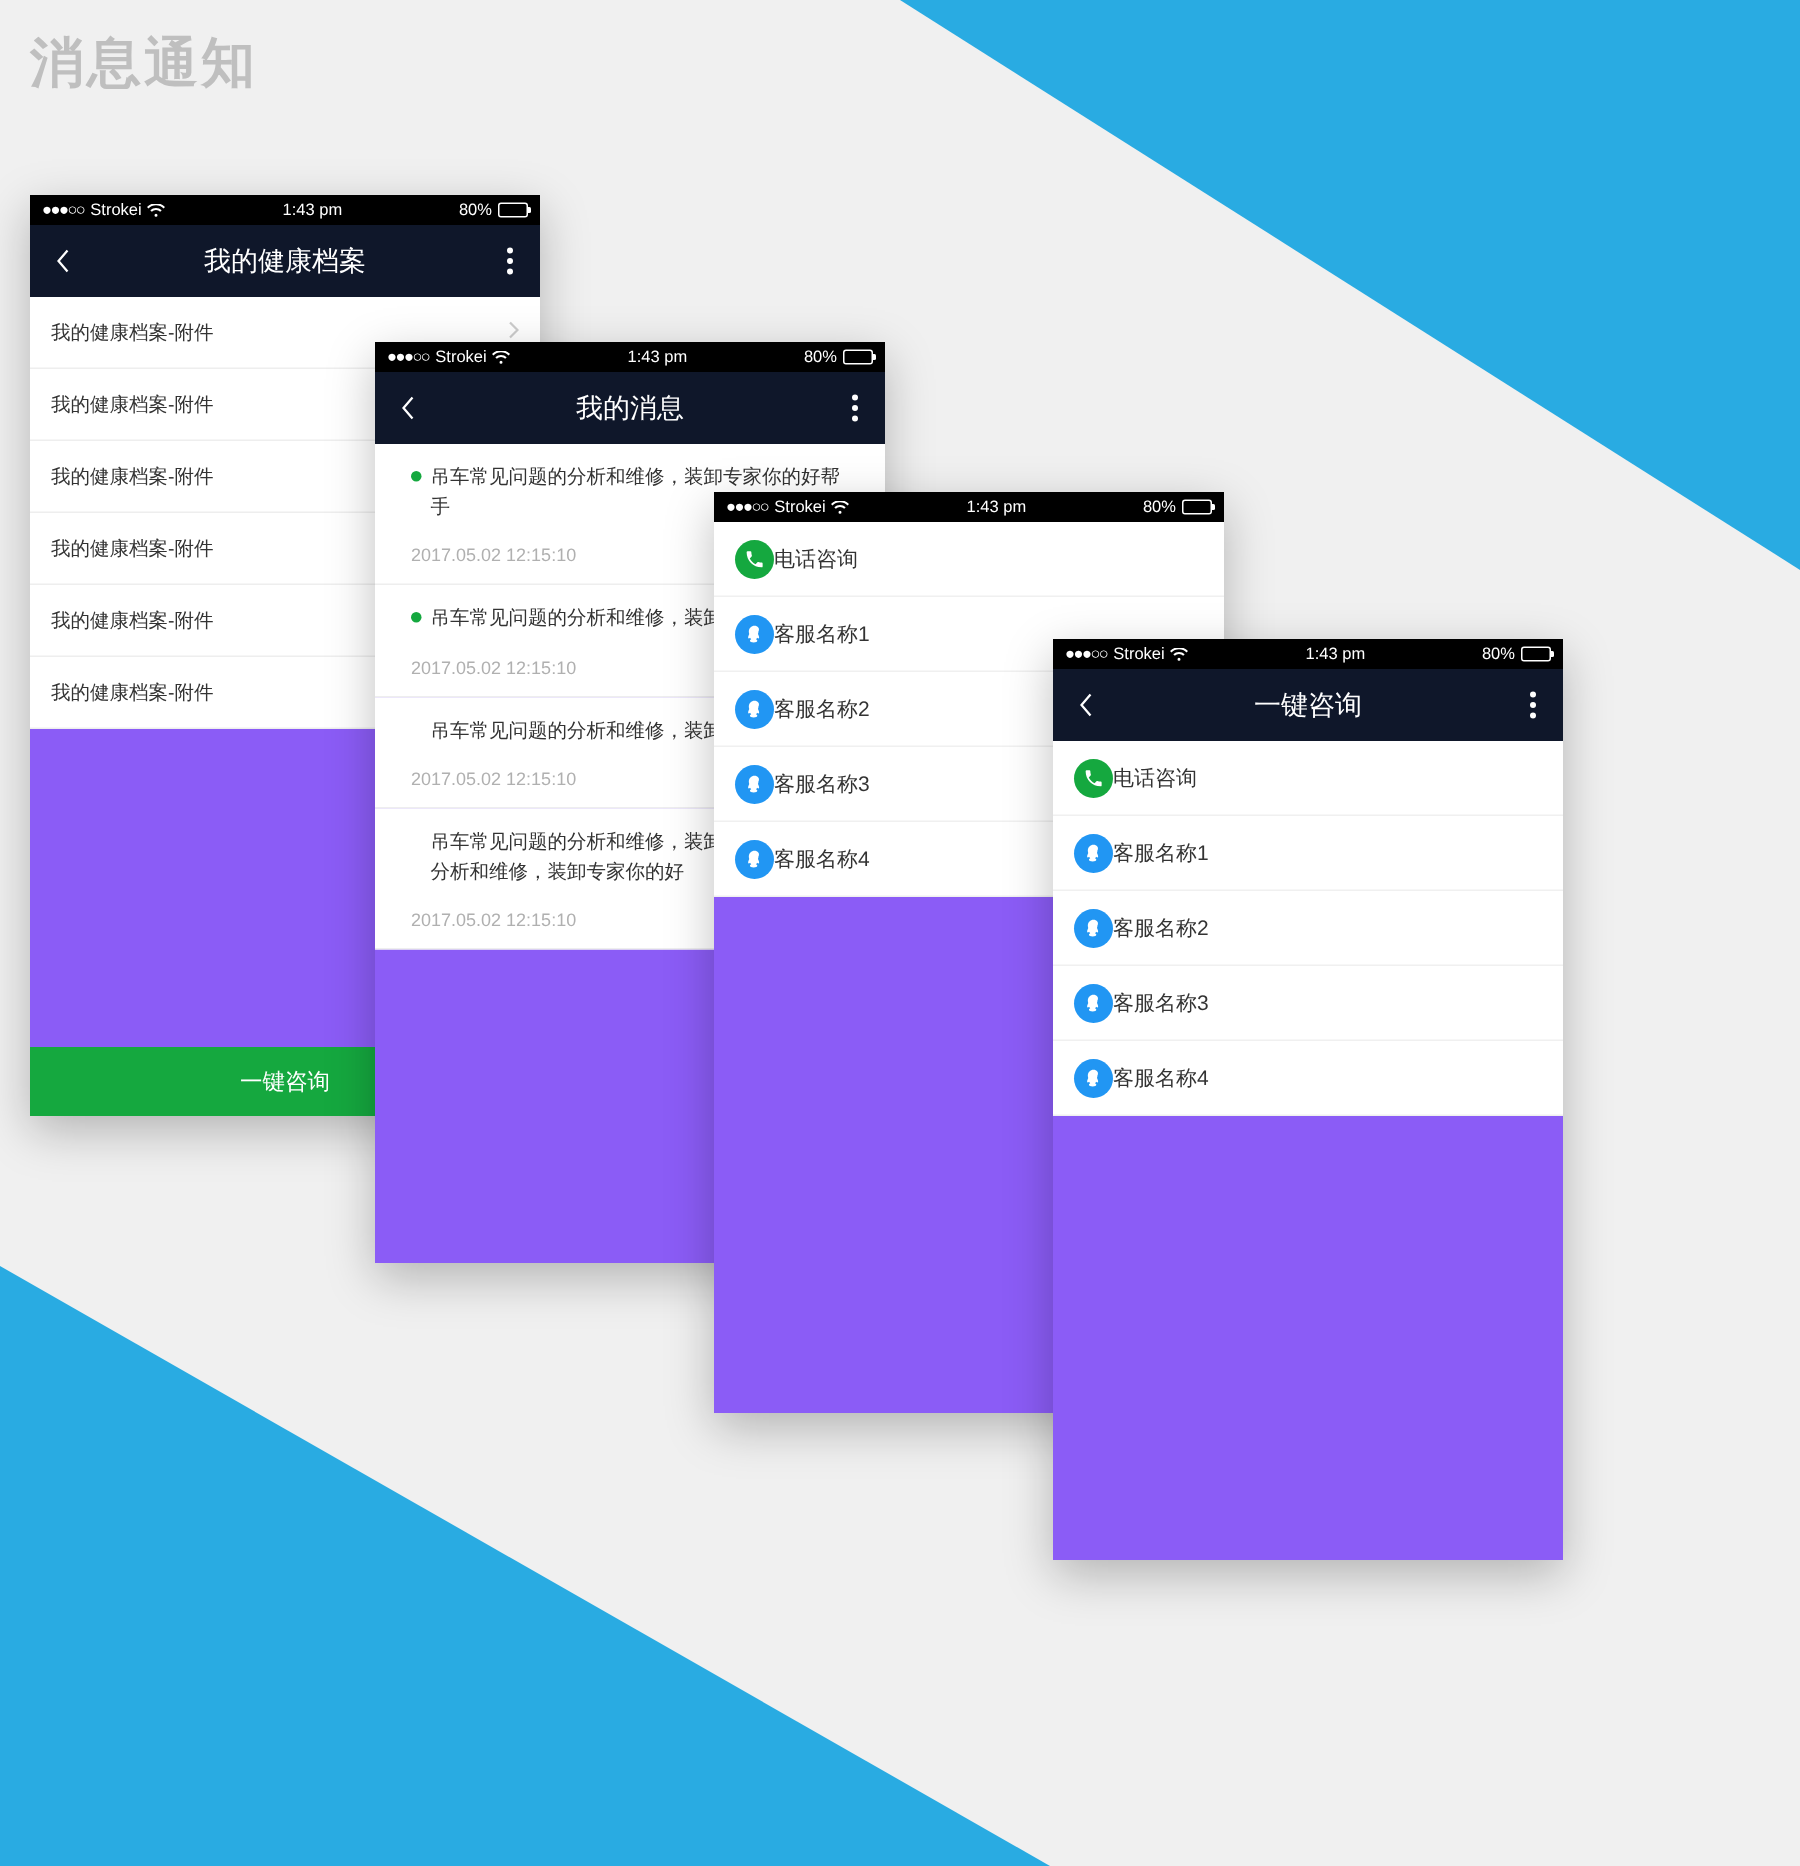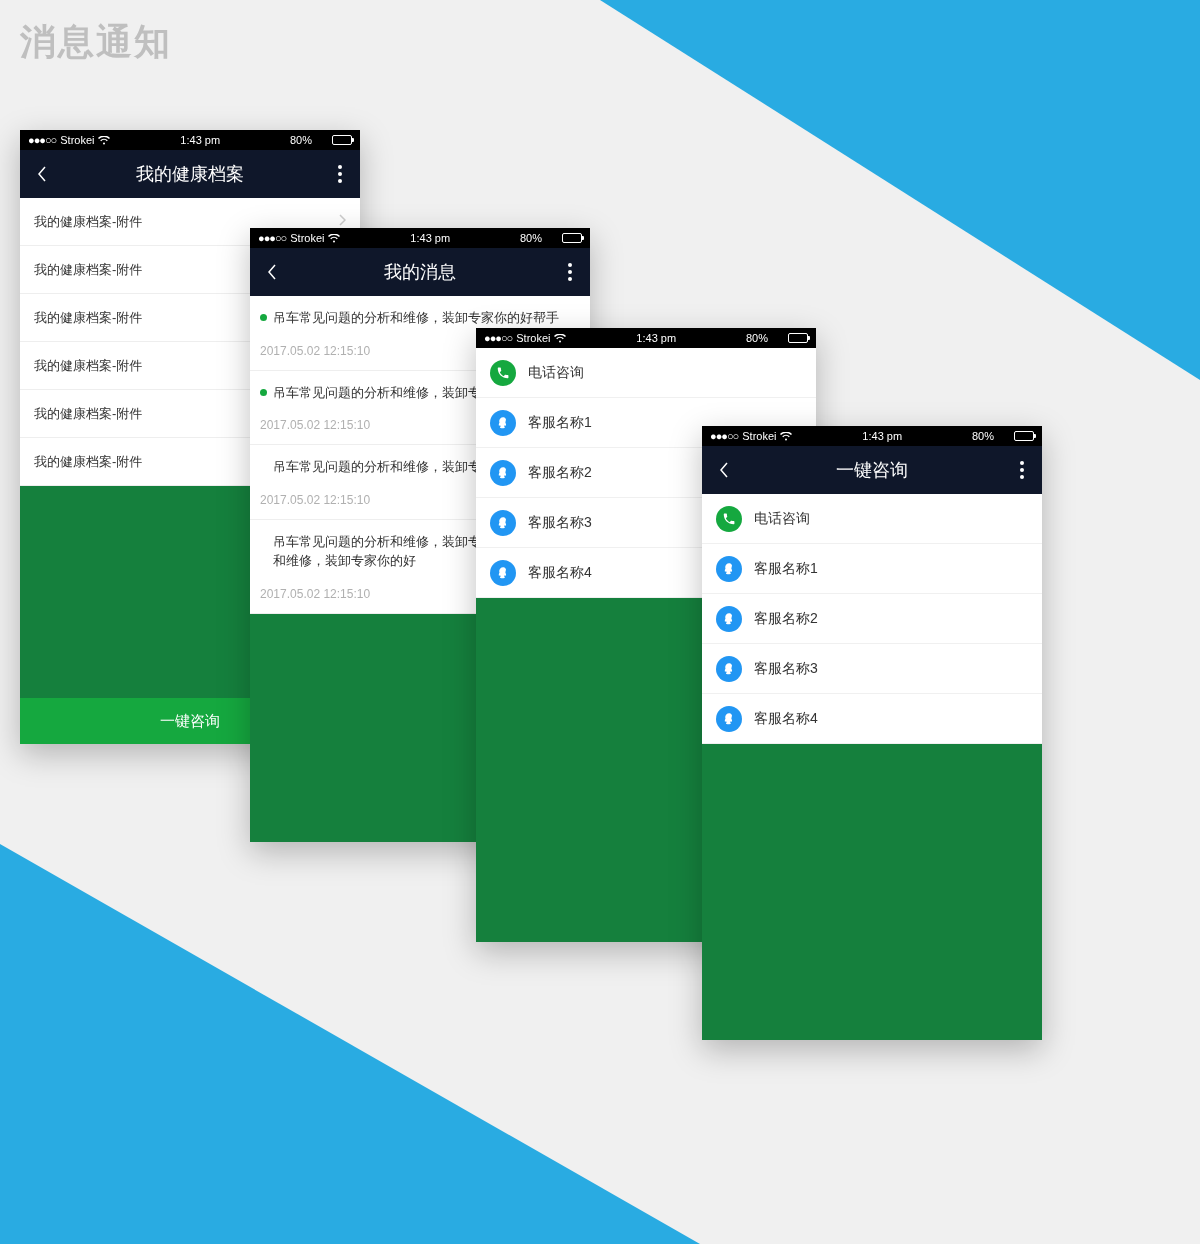--- a/index.html
+++ b/index.html
@@ -51,21 +51,21 @@
     height: 20px;
     background: #000;
     color: #fff;
     font-size: 11px;
     display: flex;
     align-items: center;
     padding: 0 8px;
     justify-content: space-between;
   }
   .status-left { display:flex; align-items:center; gap:4px; }
-  .status-right { display:flex; align-items:center; gap:20px; }
+  .status-right { display:flex; align-items:center; gap:4px; }
   .dots { letter-spacing: -1px; }
   .wifi-icon svg { display:block; }
   .battery {
     width: 20px; height: 10px;
     border: 1px solid #fff;
     border-radius: 2px;
     position: relative;
   }
   .battery::after {
     content:"";
@@ -99,21 +99,21 @@
     pointer-events:none;
   }
   .nav-more {
     position:absolute; right:12px; top:0; bottom:0;
     display:flex; flex-direction:column; justify-content:center; gap:3px;
     cursor:pointer;
     padding: 0 6px;
   }
   .nav-more span { width:4px; height:4px; background:#fff; border-radius:50%; }
 
-  .body { flex:1; background:#15803d; overflow:hidden; position:relative; }
+  .body { flex:1; background:#8b5cf6; overflow:hidden; position:relative; }
 
   
   .list-row {
     background:#fff;
     height:48px;
     display:flex;
     align-items:center;
     padding: 0 14px;
     font-size: 13px;
     color:#333;
@@ -129,21 +129,21 @@
     display:flex;
     align-items:center;
     justify-content:center;
     font-size:15px;
     cursor:pointer;
   }
 
   
   .msg-item {
     background:#fff;
-    padding: 12px 10px;
+    padding: 12px 24px;
     border-bottom:1px solid #eee;
   }
   .msg-title {
     font-size: 13px;
     color:#333;
     display:flex;
     align-items:flex-start;
     gap:6px;
     line-height:1.5;
   }
@@ -161,21 +161,20 @@
     padding-left:0;
   }
 
   
   .contact-row {
     background:#fff;
     height:50px;
     display:flex;
     align-items:center;
     padding:0 14px;
-    gap:12px;
     font-size:14px;
     color:#333;
     border-bottom:1px solid #f0f0f0;
   }
   .contact-icon {
     width:26px; height:26px;
     border-radius:50%;
     display:flex; align-items:center; justify-content:center;
   }
   .contact-icon.phone-ic { background:#15a83f; }

